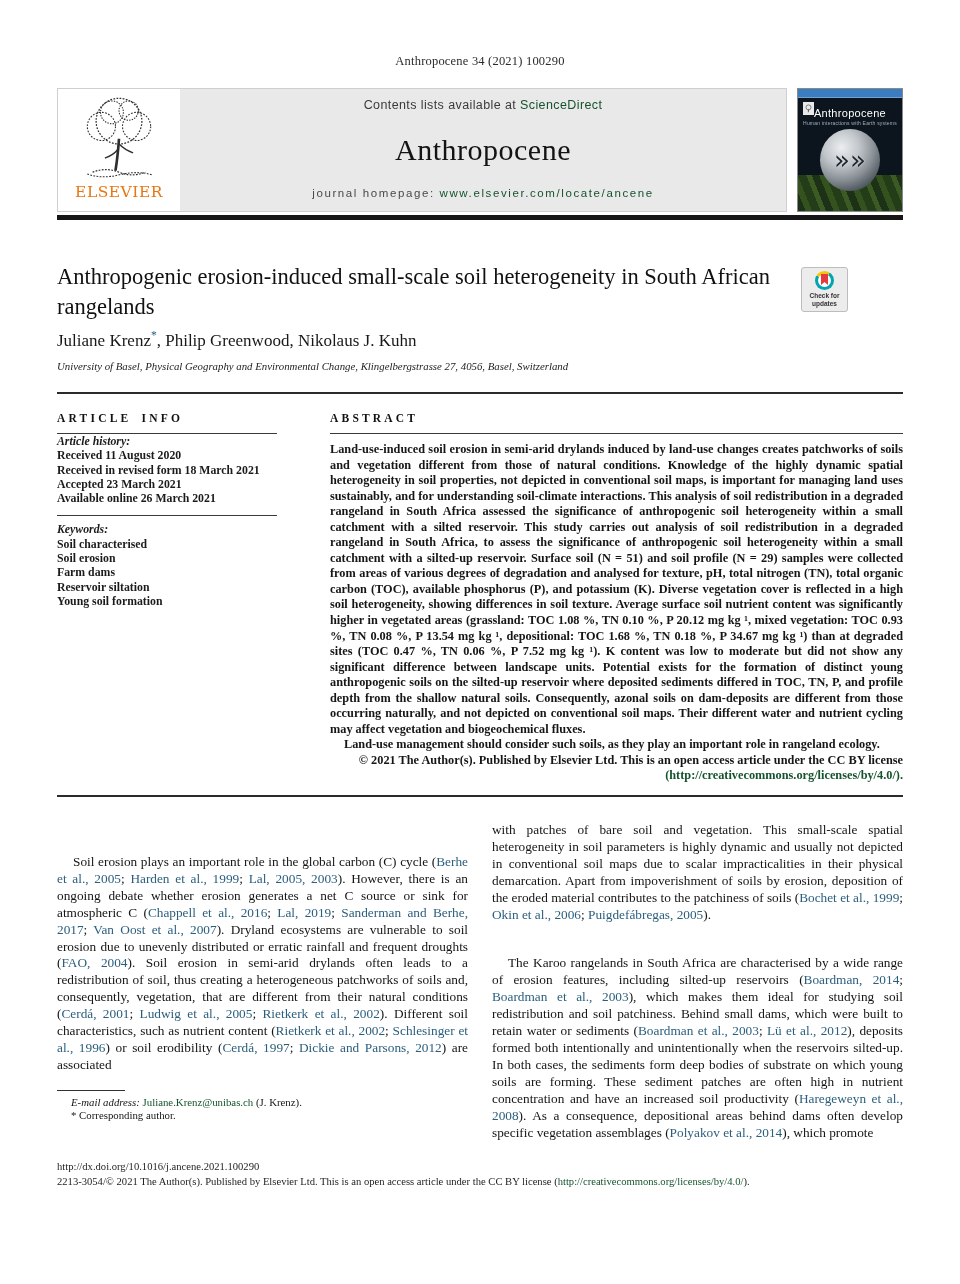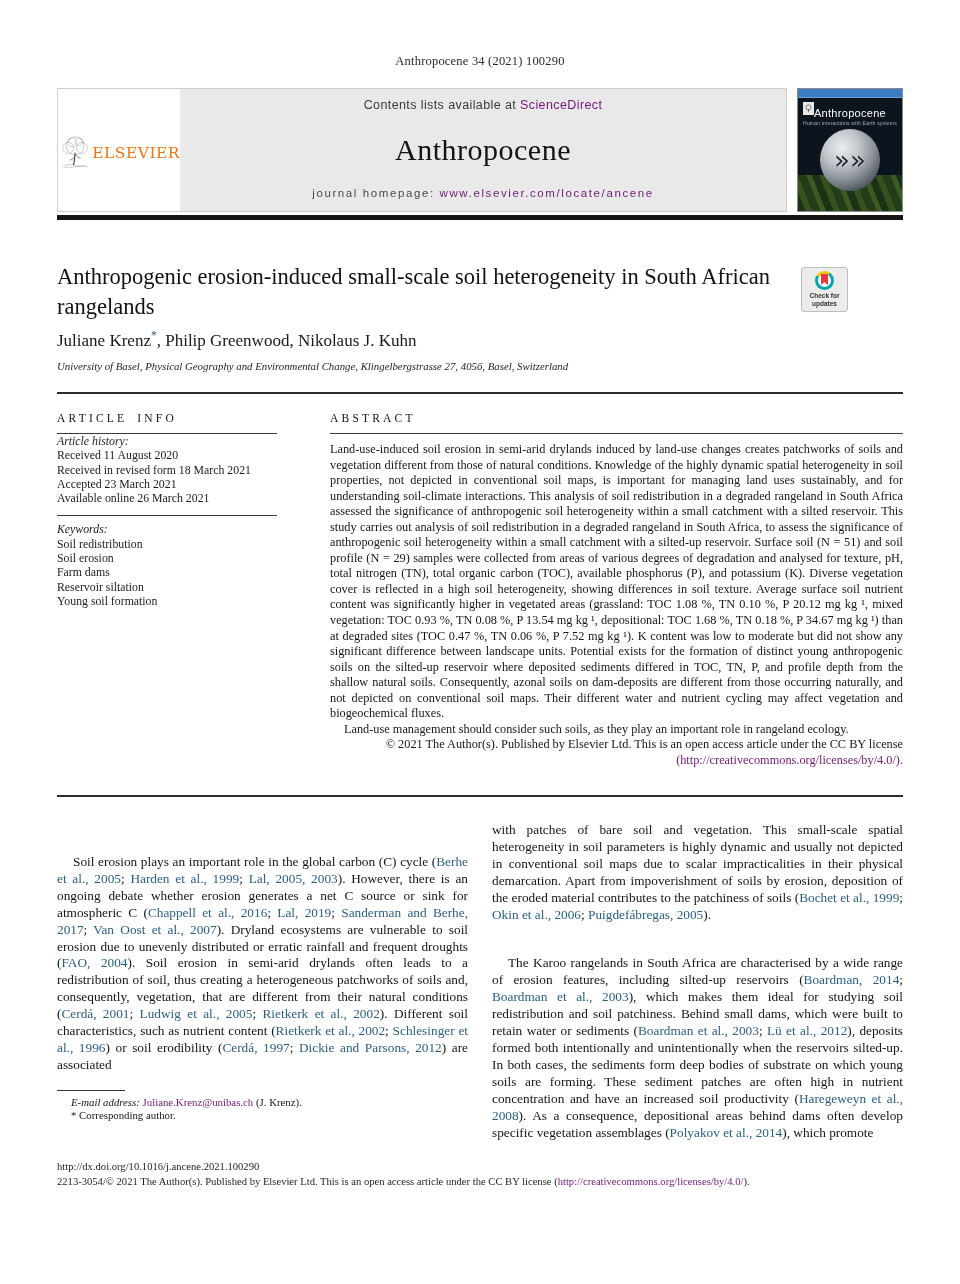--- a/index.html
+++ b/index.html
@@ -2,31 +2,31 @@
 <html><head>
 <meta charset="utf-8">
 <style>
   * { margin:0; padding:0; box-sizing:border-box; }
   html,body { background:#ffffff; }
   .page {
     position:relative; width:960px; height:1284px; background:#fff;
     font-family:"Liberation Serif", serif; color:#1c1c1c; overflow:hidden;
   }
   .cite { color:#2b5e7d; }
-  a, .linkish { color:#701a75; text-decoration:none; }
+  a, .linkish { color:#14532d; text-decoration:none; }
   sup { font-size:68%; vertical-align:super; line-height:0; }
 
   
   .journal-ref { position:absolute; top:54px; left:0; width:100%; text-align:center;
     font-size:12.5px; color:#2a2a2a; letter-spacing:.2px; }
 
   
   .head-wrap { position:absolute; left:57px; top:88px; width:846px; height:124px; display:flex; }
   .banner { flex:1; background:#e9e9e9; border:1px solid #cfcfcf; display:flex; overflow:hidden; }
-  .logo-box { width:122px; background:#fff; display:flex; flex-direction:row; align-items:center;
+  .logo-box { width:122px; background:#fff; display:flex; flex-direction:column; align-items:center;
     justify-content:flex-start; padding-top:4px; }
   .logo-box svg { width:92px; height:88px; }
   .elsevier-word { font-family:"DejaVu Serif", serif; font-size:15.5px; letter-spacing:.5px; margin-top:2px; }
   .banner-mid { flex:1; display:flex; flex-direction:column; align-items:center; justify-content:space-between;
     padding:9px 0 12px 0; }
   .contents-line { font-family:"Liberation Sans", sans-serif; font-size:12.5px; color:#3a3a3a; letter-spacing:.4px; }
   .banner-journal { font-size:30px; color:#141414; letter-spacing:.5px; }
   .homepage-line { font-family:"Liberation Sans", sans-serif; font-size:11.5px; color:#4a4a4a; letter-spacing:1.6px; }
 
   
@@ -66,21 +66,21 @@
     clip-path:polygon(0 0,100% 0,100% 100%,50% 72%,0 100%); }
   .badge-text { font-family:"Liberation Sans", sans-serif; font-size:6.5px; font-weight:700; color:#333;
     line-height:7.5px; text-align:center; margin-top:2px; }
 
   .authors { position:absolute; left:57px; top:331px; font-size:17px; color:#181818; }
   .affiliation { position:absolute; left:57px; top:360px; font-size:10.8px; font-style:italic; color:#222; }
 
   .rule-1 { position:absolute; left:57px; top:392px; width:846px; height:2px; background:#2b2b2b; }
 
   
-  .meta-row { position:absolute; left:57px; top:412px; width:846px; display:flex; }
+  .meta-row { position:absolute; left:57px; top:412px; width:846px; display:flex;font-weight:bold; }
   .info-col { width:273px; flex:none; padding-right:38px; }
   .abs-col { flex:1; }
   .sec-heading { font-size:11.5px; letter-spacing:3.2px; word-spacing:4px; color:#111; }
   .heading-rule { height:1px; background:#3a3a3a; margin-top:9px; }
   .info-col .heading-rule, .info-col .mid-rule { width:220px; }
   .mid-rule { height:1px; background:#3a3a3a; margin:10px 0 6px 0; }
   .info-body { font-size:11.8px; line-height:14.3px; color:#1b1b1b; }
   .info-label { font-style:italic; }
   .abs-body { margin-top:8px; font-size:12.3px; line-height:15.55px; text-align:justify; color:#161616; }
   .abs-body .para2 { text-indent:14px; }
@@ -175,21 +175,21 @@
       <div class="sec-heading">ARTICLE INFO</div>
       <div class="heading-rule"></div>
       <div class="info-body">
         <div class="info-label">Article history:</div>
         <div>Received 11 August 2020</div>
         <div>Received in revised form 18 March 2021</div>
         <div>Accepted 23 March 2021</div>
         <div>Available online 26 March 2021</div>
         <div class="mid-rule"></div>
         <div class="info-label">Keywords:</div>
-        <div>Soil redistribution</div>
+        <div>Soil characterised</div>
         <div>Soil erosion</div>
         <div>Farm dams</div>
         <div>Reservoir siltation</div>
         <div>Young soil formation</div>
       </div>
     </div>
     <div class="abs-col">
       <div class="sec-heading">ABSTRACT</div>
       <div class="heading-rule"></div>
       <div class="abs-body">

